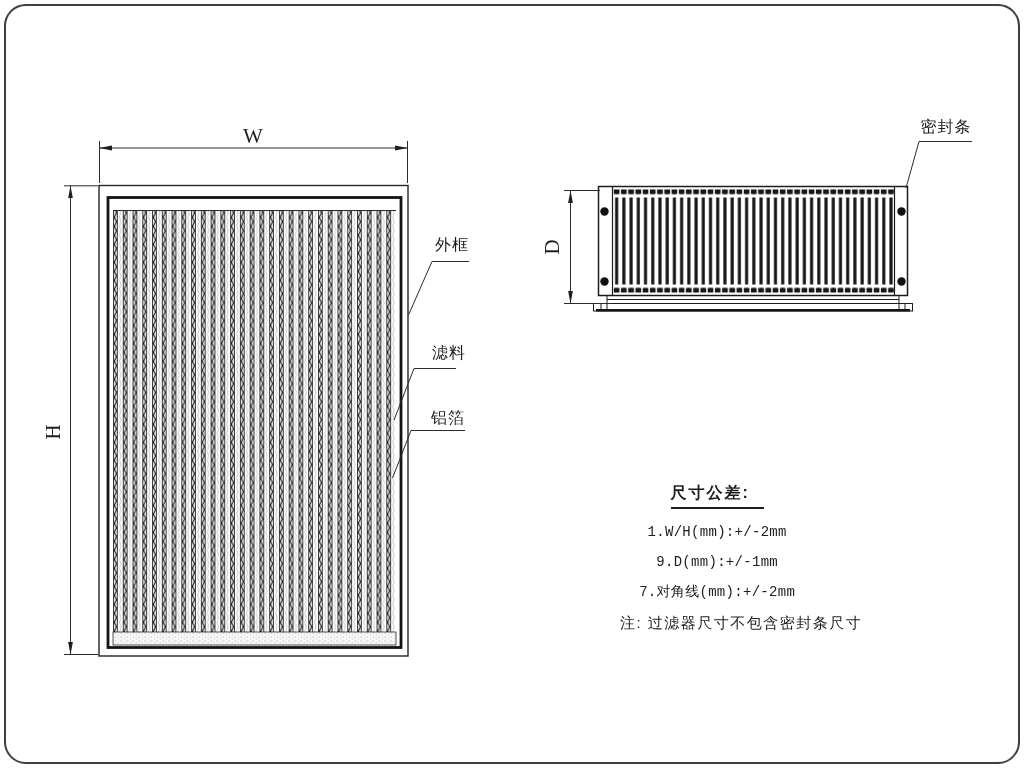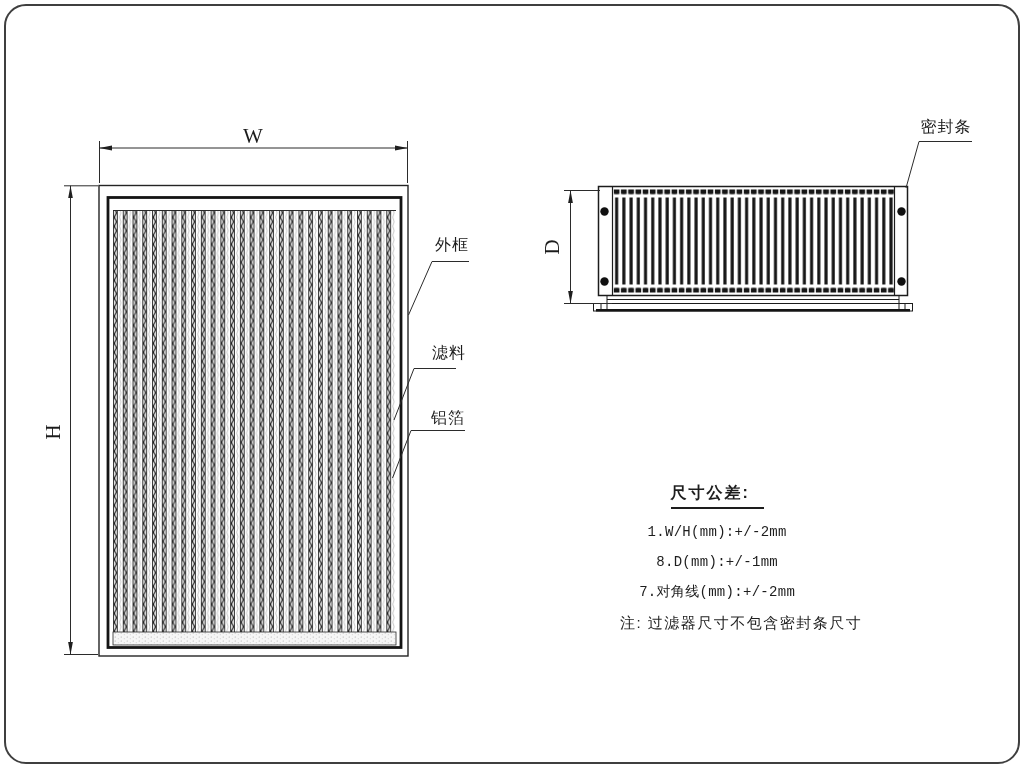--- a/index.html
+++ b/index.html
@@ -140,17 +140,17 @@
 
     <g>
       <text x="946" y="132" text-anchor="middle" class="callout-label">密封条</text>
       <polyline points="972,141.5 919,141.5 906,188" fill="none" stroke="#2b2b2b" stroke-width="1"></polyline>
     </g>
   </svg>
 
   <div class="notes">
     <div class="notes-heading">尺寸公差:</div>
     <div class="notes-item">1.W/H(mm):+/-2mm</div>
-    <div class="notes-item">8.D(mm):+/-1mm</div>
+    <div class="notes-item">9.D(mm):+/-1mm</div>
     <div class="notes-item">7.对角线(mm):+/-2mm</div>
     <div class="notes-footnote">注: 过滤器尺寸不包含密封条尺寸</div>
   </div>
 </div>
 
 </body></html>

